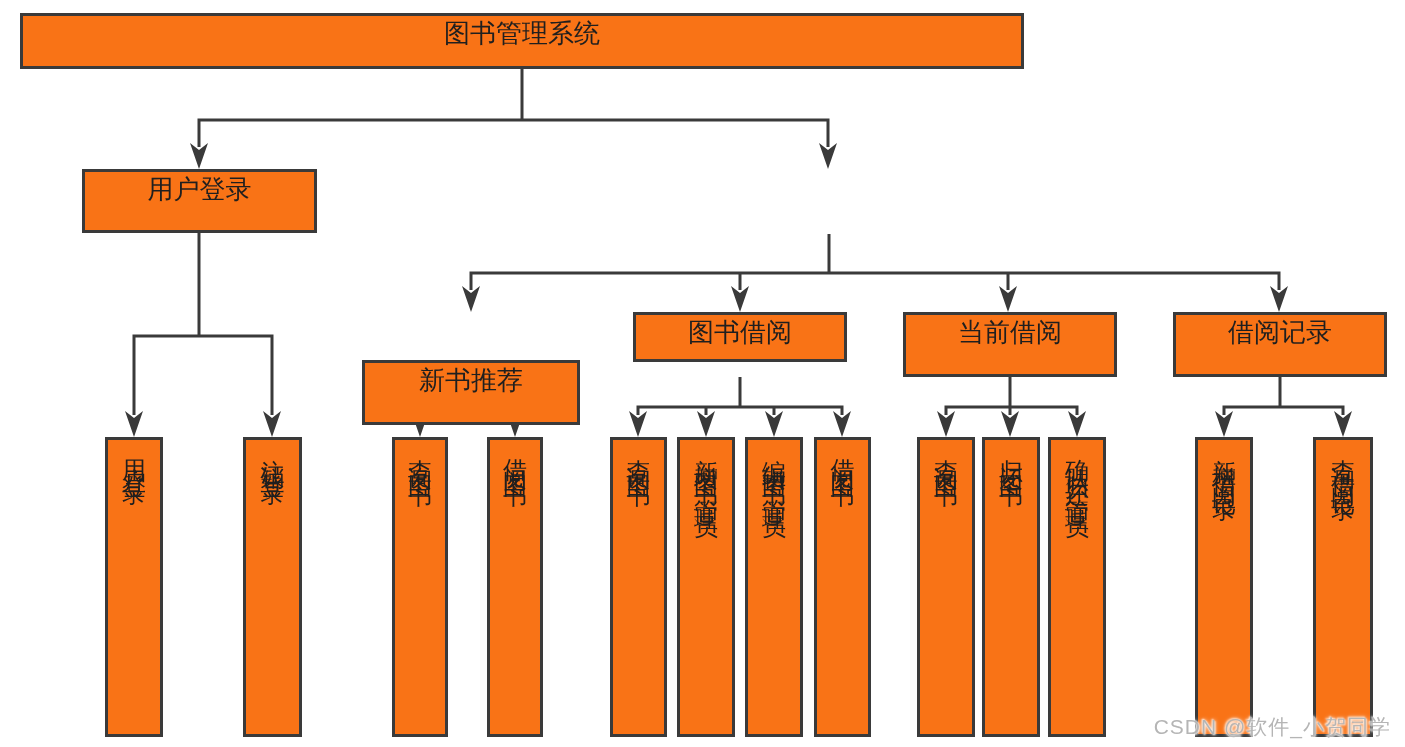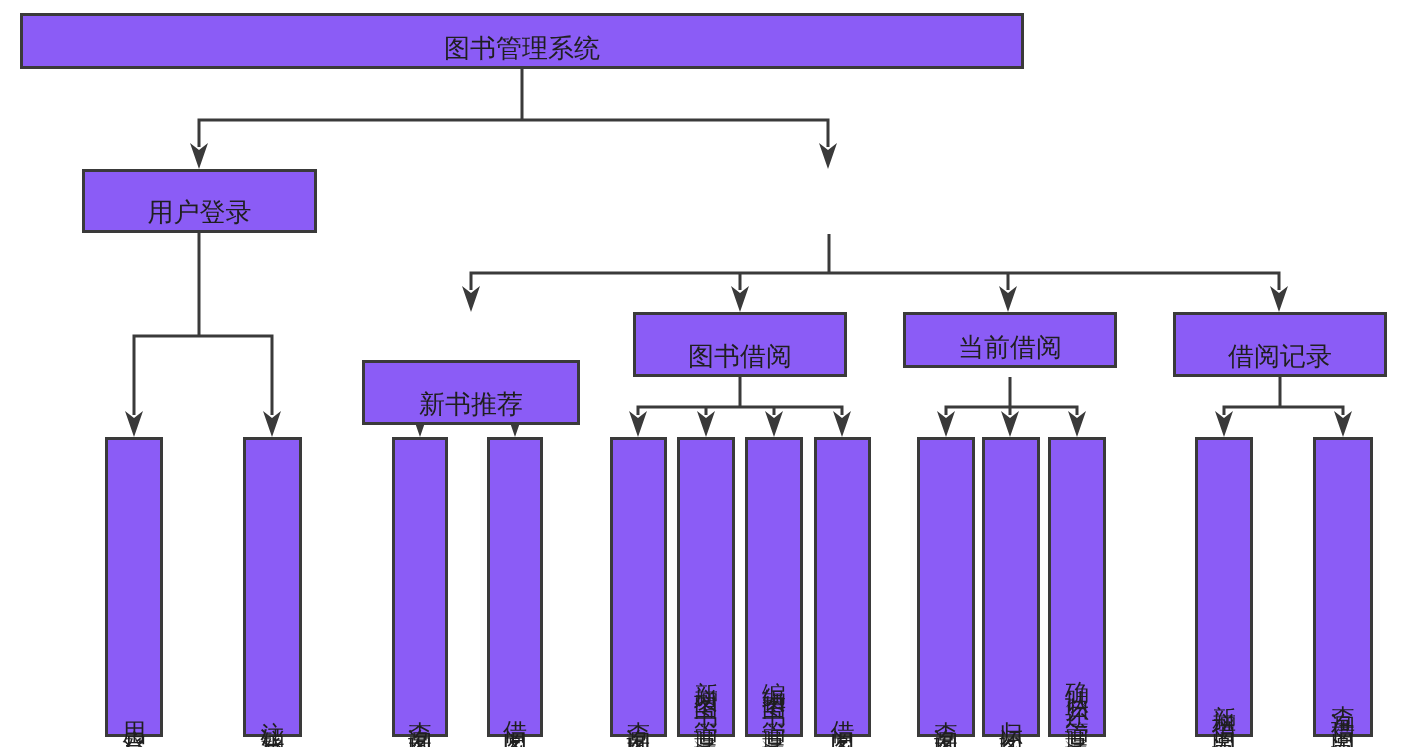--- a/index.html
+++ b/index.html
@@ -37,24 +37,24 @@
     fill: none;
   }
   .arrow {
     fill: var(--line);
     stroke: none;
   }
   .node {
     position: absolute;
     box-sizing: border-box;
     border: 3px solid var(--line);
-    background: #8b5cf6;
+    background: #f97316;
     color: var(--text);
     display: flex;
-    align-items: flex-end;
+    align-items: flex-start;
     justify-content: center;
     z-index: 2;
     font-size: 26px;
   }
   .node.leaf {
     font-size: 24px;
   }
   .vtext {
     writing-mode: vertical-rl;
     text-orientation: mixed;
@@ -136,24 +136,24 @@
     <span class="htext">图书管理系统</span>
   </div>
 
   <div class="node" style="left:82px; top:169px; width:235px; height:64px;">
     <span class="htext">用户登录</span>
   </div>
 
   <div class="node" style="left:362px; top:312px; width:218px; height:65px;margin-top:48px;">
     <span class="htext">新书推荐</span>
   </div>
-  <div class="node" style="left:633px; top:312px; width:214px; height:65px;">
+  <div class="node" style="left:633px; top:312px; width:214px; height:50px;">
     <span class="htext">图书借阅</span>
   </div>
-  <div class="node" style="left:903px; top:312px; width:214px; height:56px;">
+  <div class="node" style="left:903px; top:312px; width:214px; height:65px;">
     <span class="htext">当前借阅</span>
   </div>
   <div class="node" style="left:1173px; top:312px; width:214px; height:65px;">
     <span class="htext">借阅记录</span>
   </div>
 
   <div class="node leaf" style="left:105px; top:437px; width:58px; height:300px;">
     <span class="vtext">用户登录</span>
   </div>
   <div class="node leaf" style="left:243px; top:437px; width:59px; height:300px;">
@@ -190,14 +190,15 @@
     <span class="vtext">确认归还（管理员）</span>
   </div>
 
   <div class="node leaf" style="left:1195px; top:437px; width:58px; height:300px;">
     <span class="vtext">新增借阅记录</span>
   </div>
   <div class="node leaf" style="left:1313px; top:437px; width:60px; height:300px;">
     <span class="vtext">查询借阅记录</span>
   </div>
 
+  <div class="watermark">CSDN @软件_小贺同学</div>
 
 </div>
 
 </body></html>

